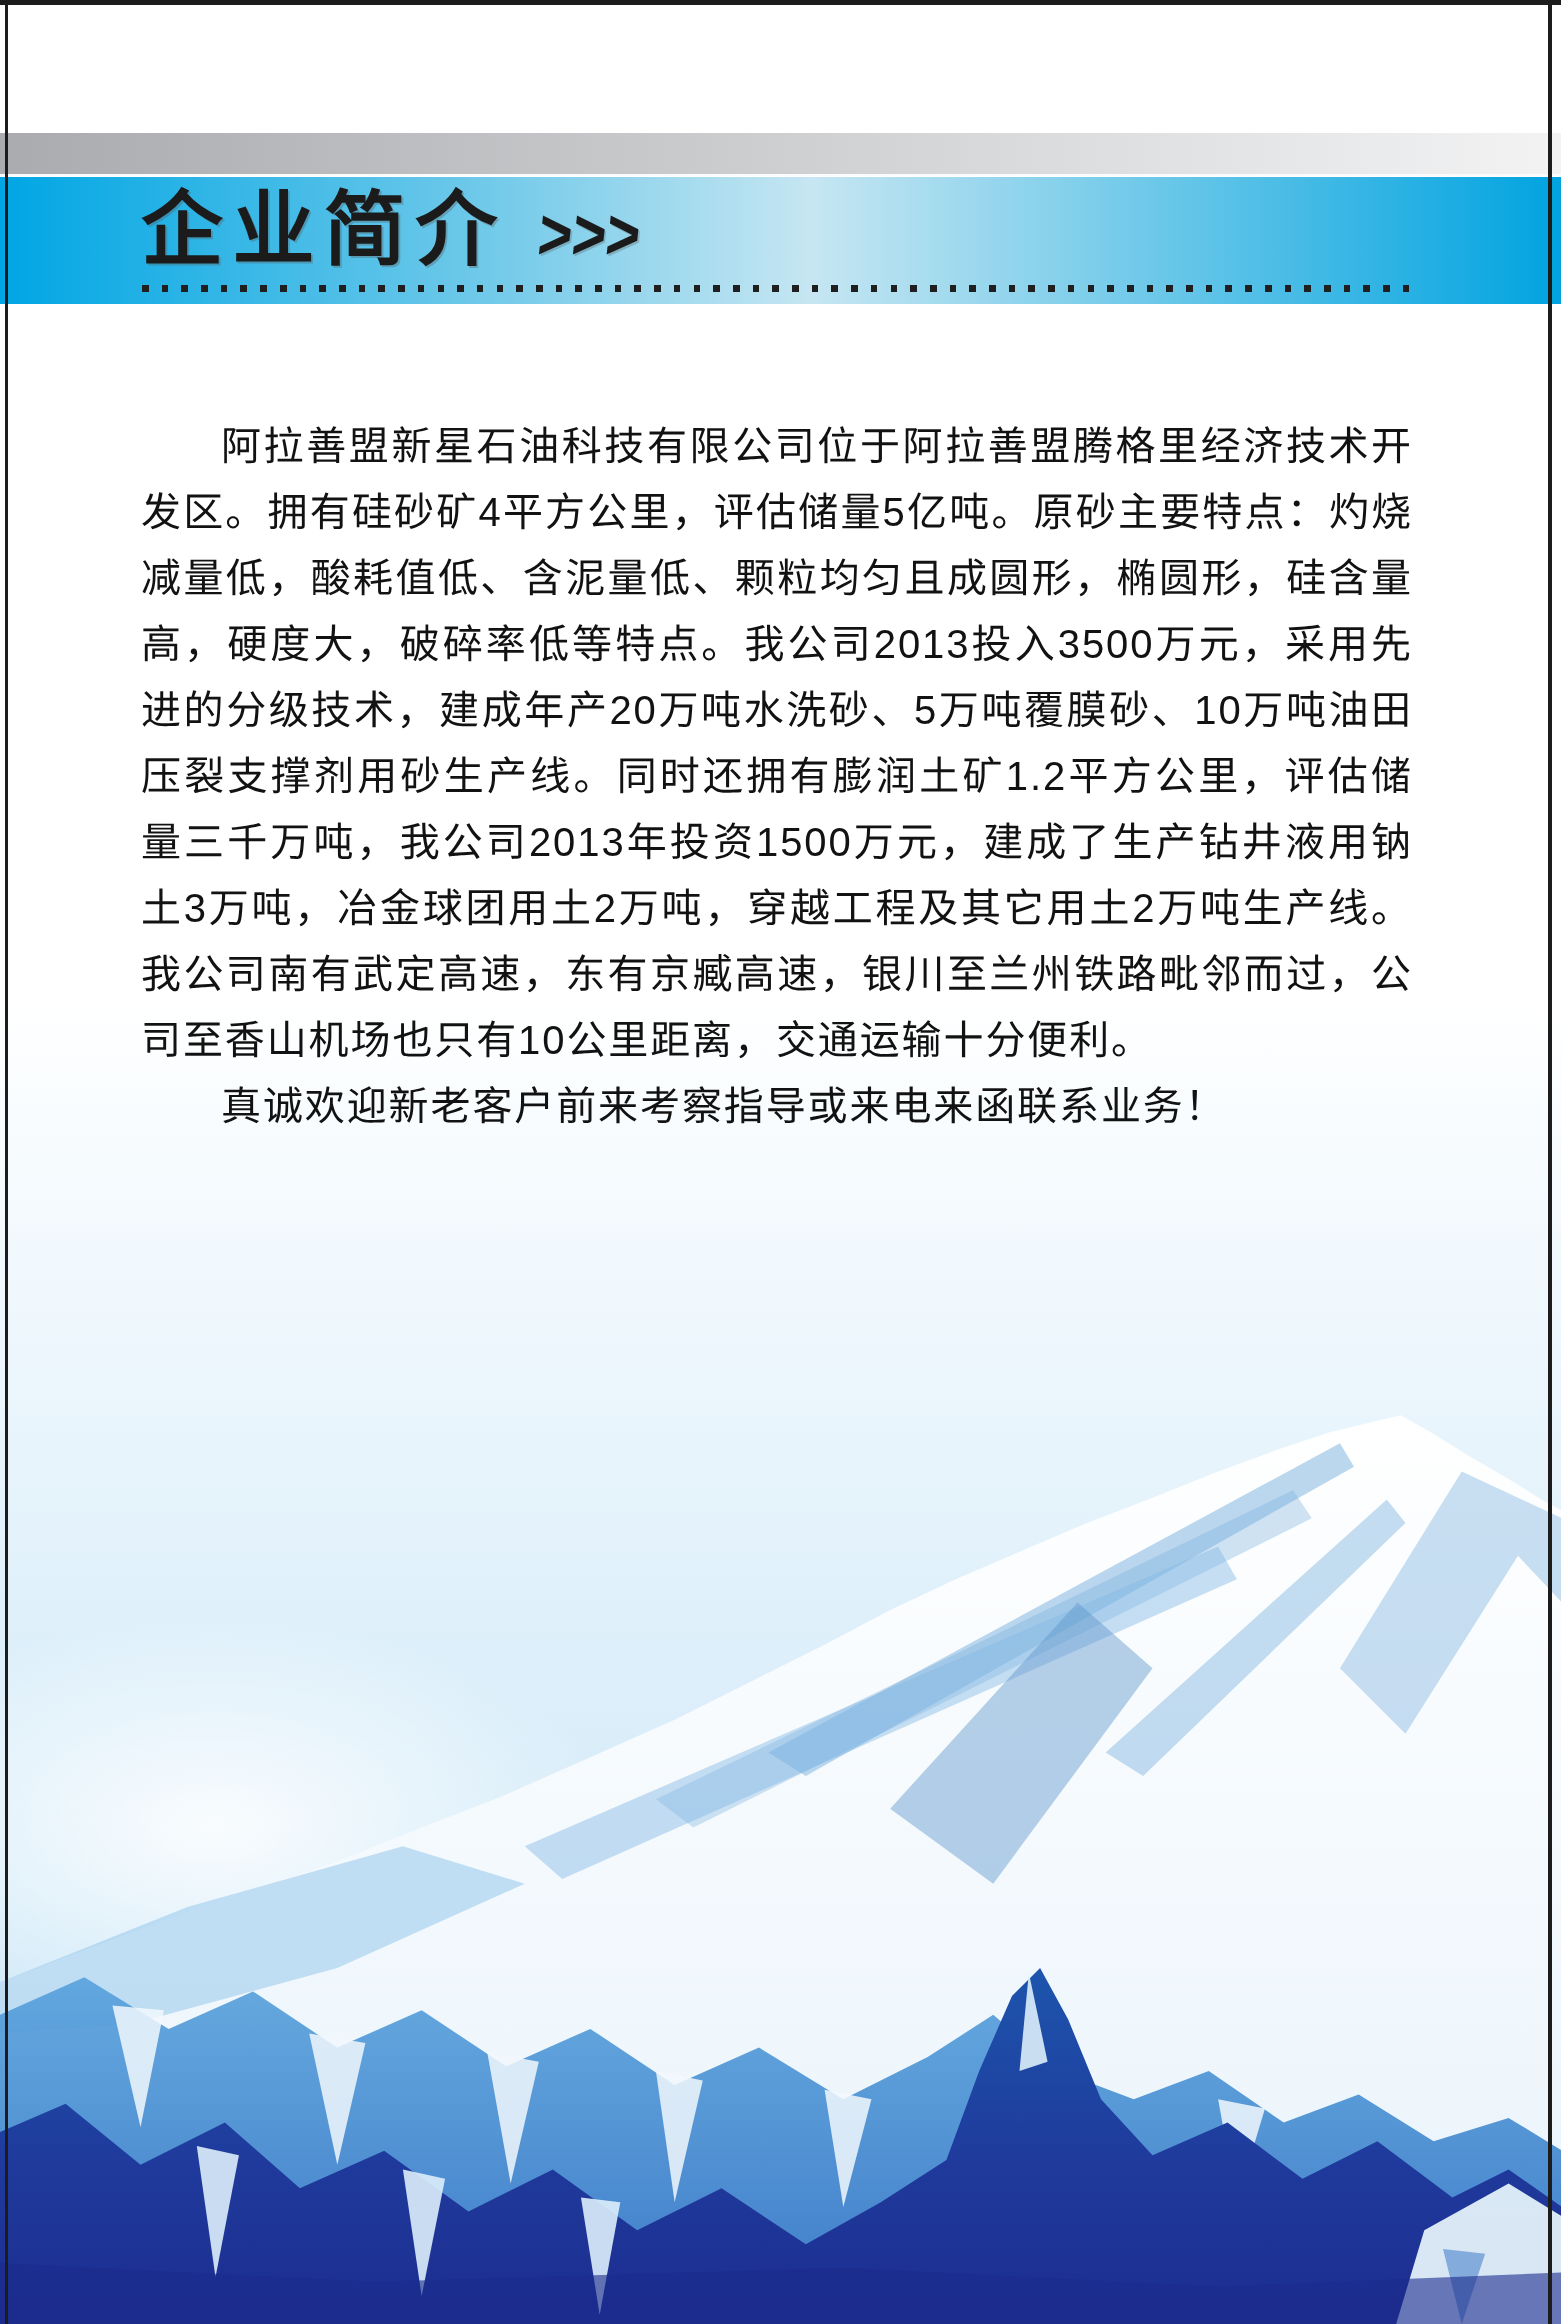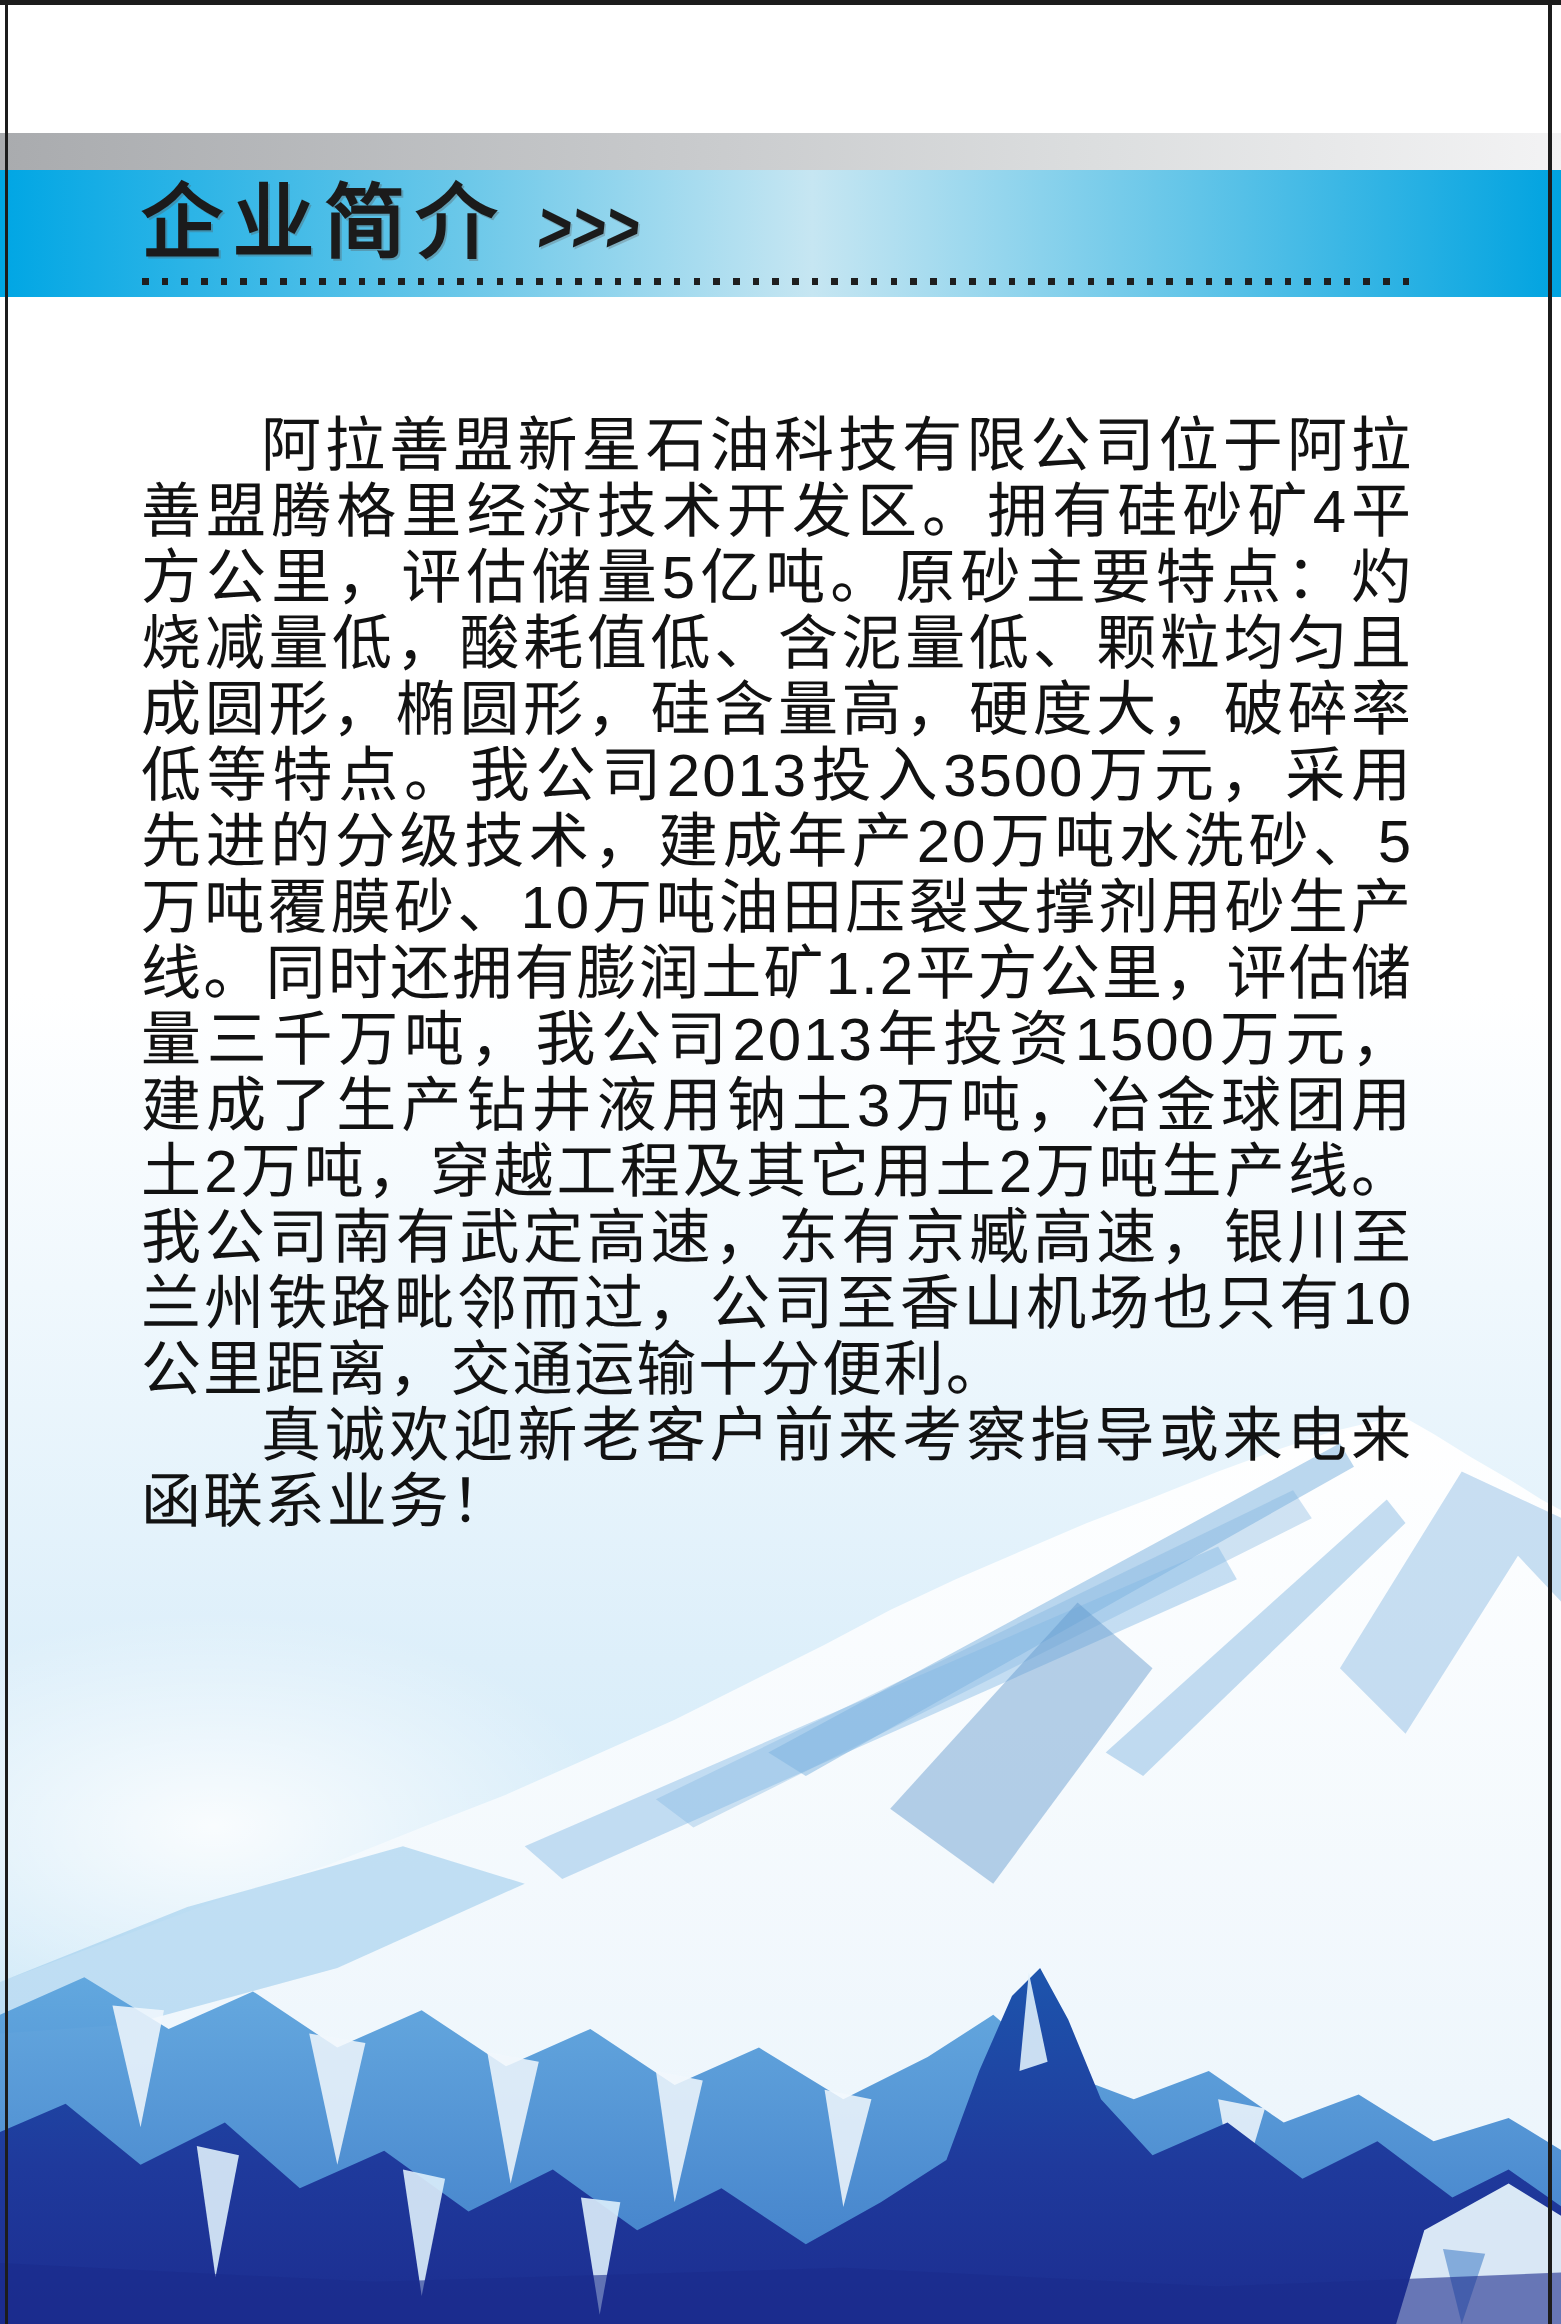--- a/index.html
+++ b/index.html
@@ -46,21 +46,21 @@
   .border-right{position:absolute;left:1548px;top:0;width:3.7px;height:2324px;background:var(--frame-black);z-index:40;}
 
   
   .graybar{
     position:absolute;left:0;top:133px;width:1562px;height:41px;
     background:linear-gradient(90deg,var(--bar-gray-left) 0%,var(--bar-gray-mid) 45%,#dcdedf 70%,var(--bar-gray-right) 100%);
     border-bottom:2.8px solid #fbfbfb;
     z-index:10;
   }
   .banner{
-    position:absolute;left:0;top:170px;width:1562px;height:127px;
+    position:absolute;left:0;top:177px;width:1562px;height:127px;
     background:linear-gradient(90deg,var(--banner-blue) 0%,#6cc8e9 30%,var(--banner-blue-pale) 52%,#6cc8e9 74%,#00a3e0 100%);
     z-index:10;
   }
   .banner .title-row{
     position:absolute;left:141px;top:1.9px;height:103px;
     display:flex;align-items:center;
     color:var(--title-black);
   }
   .banner .title{
     font-size:82px;font-weight:900;letter-spacing:9.4px;line-height:1;
@@ -75,21 +75,21 @@
     position:absolute;left:142px;bottom:12px;width:1269px;height:6.6px;
     background:repeating-linear-gradient(90deg,#1f1f1f 0 6.6px,rgba(0,0,0,0) 6.6px 19.7px);
     z-index:11;
   }
 
   
   .content{
     position:absolute;left:141px;top:413px;width:1272px;
     z-index:20;
     color:var(--body-text);
-    font-size:60px;line-height:66px;
+    font-size:40px;line-height:66px;
     text-align:justify;
     letter-spacing:1.9px;
   }
   .content p{margin:0;text-indent:2em;}
 </style>
 </head>
 <body>
 
 <div class="page">
 

